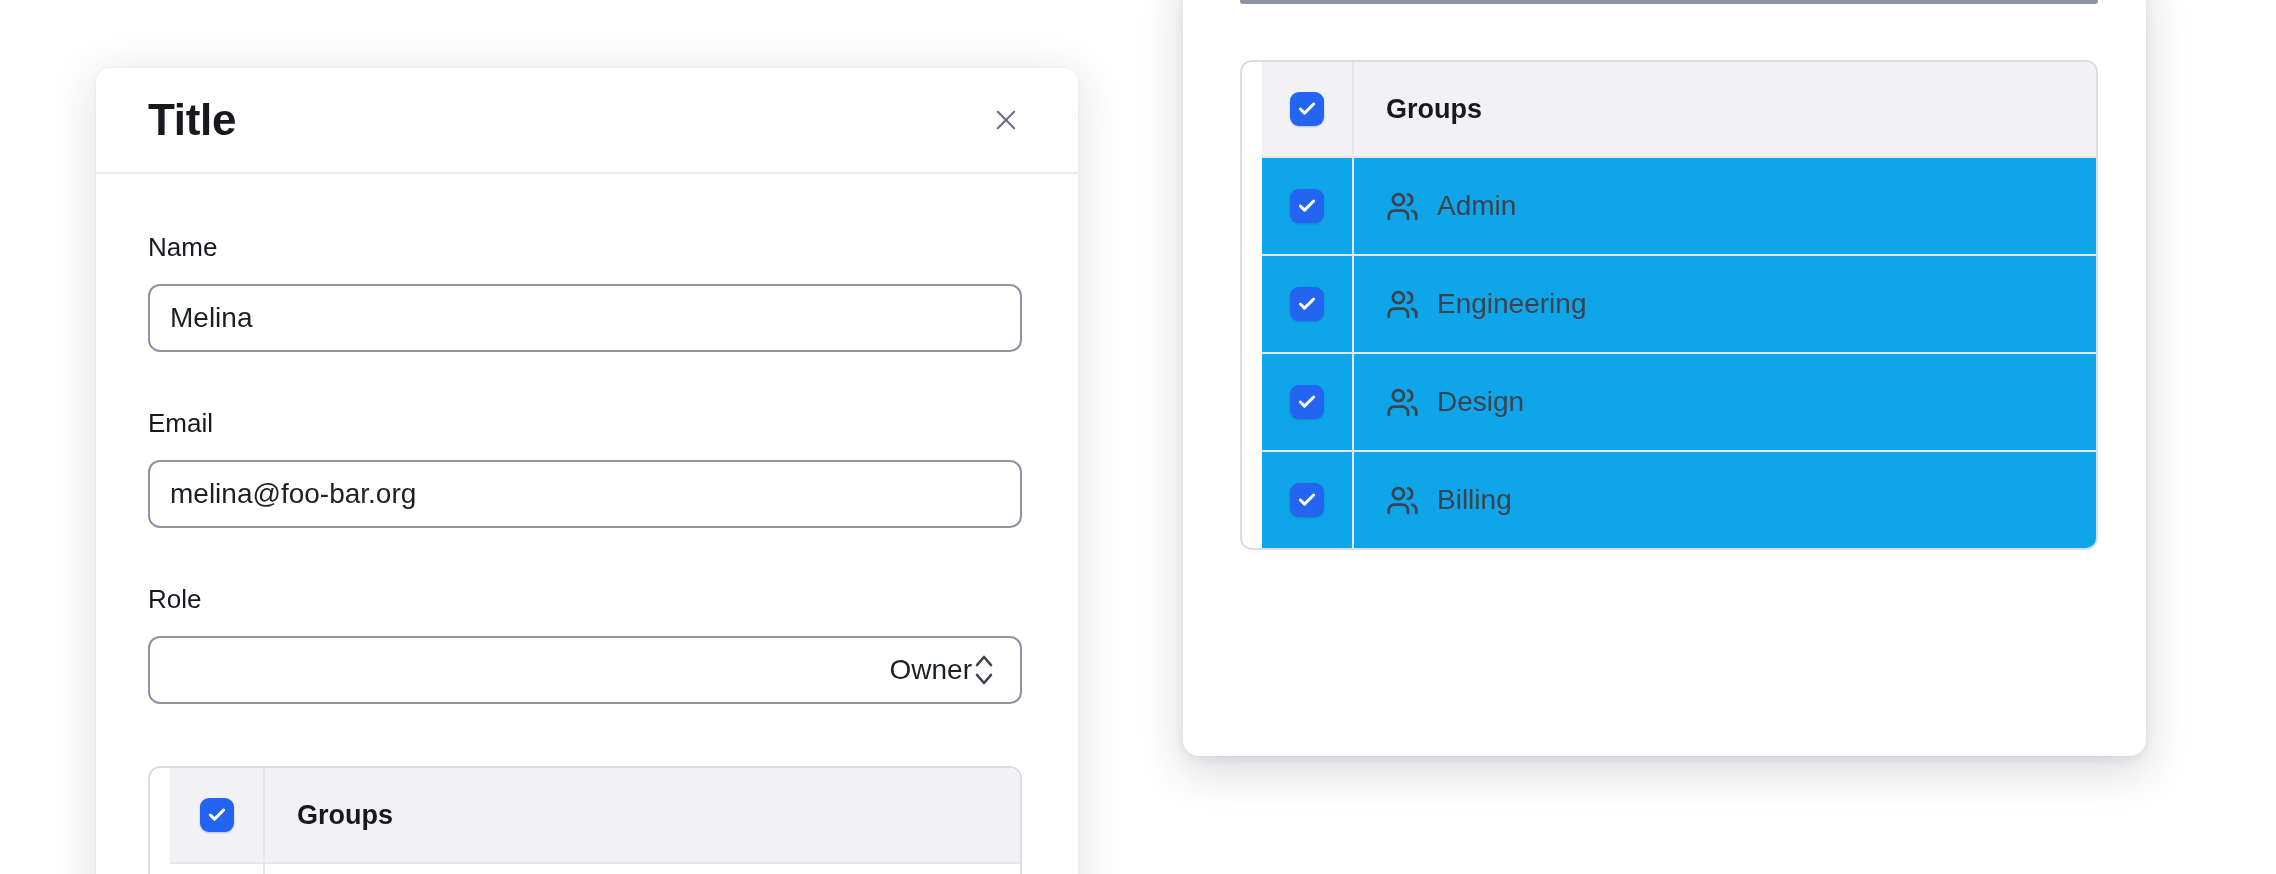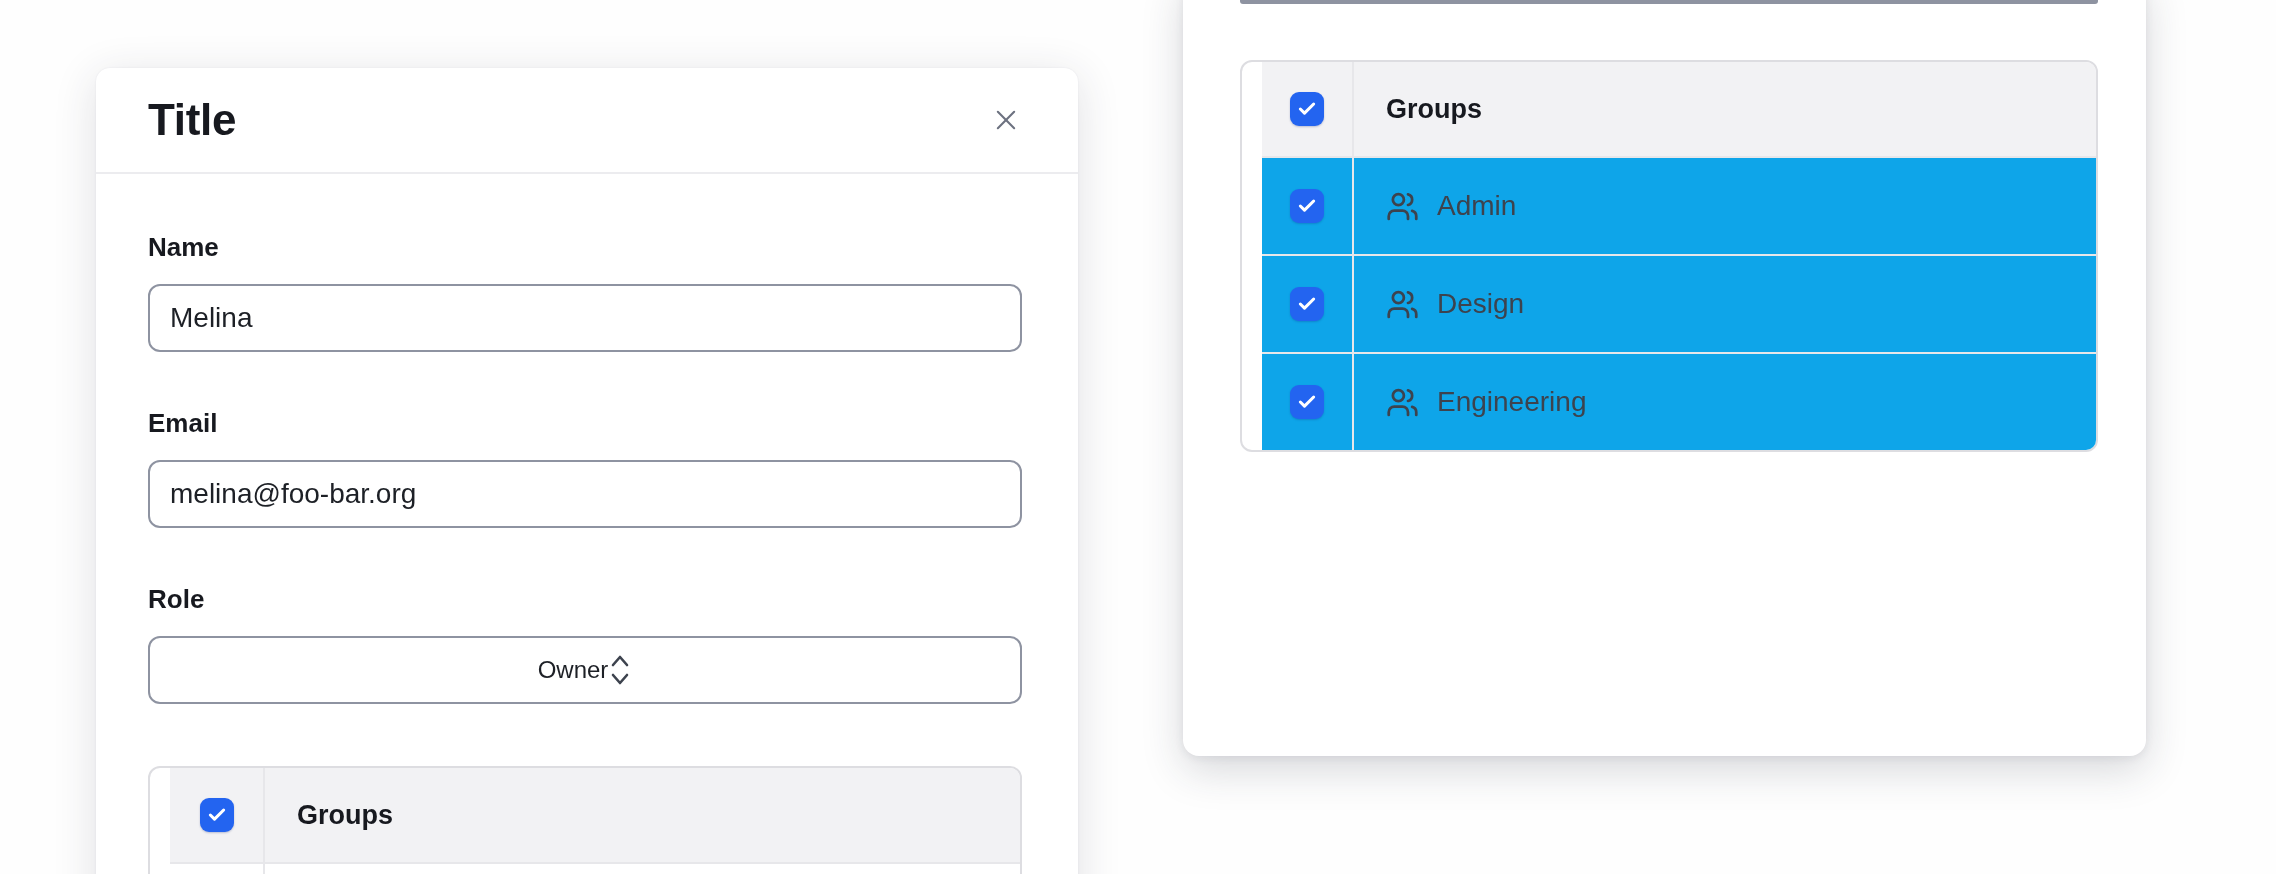--- a/index.html
+++ b/index.html
@@ -23,31 +23,31 @@
     border-bottom:2px solid #ececef;
   }
   .modal-title{margin:0;font-size:44px;font-weight:700;color:#17191f;letter-spacing:-.3px;}
   .close-btn{
     background:none;border:none;padding:0;margin:0;cursor:pointer;
     width:44px;height:44px;display:flex;align-items:center;justify-content:center;
     color:#6d7280;
   }
   .modal-body{padding:58px 56px 0 52px;}
   .field{margin-bottom:56px;}
-  .field-label{display:block;font-size:26px;font-weight:700;color:#17191f;margin-bottom:22px;line-height:30px;}
+  .field-label{display:block;font-size:26px;font-weight:400;color:#17191f;margin-bottom:22px;line-height:30px;}
   .text-input{
     display:block;width:100%;box-sizing:border-box;height:68px;
     border:2px solid #8e93a1;border-radius:12px;background:#fff;
     padding:0 20px;font-size:28px;color:#1d2026;font-family:inherit;outline:none;
   }
   .select-box{
     box-sizing:border-box;width:100%;height:68px;
     border:2px solid #8e93a1;border-radius:12px;background:#fff;
-    padding:0 24px;display:flex;align-items:center;justify-content:center;
-    font-size:24px;color:#1d2026;cursor:pointer;margin-top:8px;
+    padding:0 24px;display:flex;align-items:center;justify-content:flex-end;
+    font-size:28px;color:#1d2026;cursor:pointer;margin-top:8px;
   }
   .chevrons{color:#3d434e;}
 
   
   .gtable{
     border:2px solid #dddde1;border-radius:12px;overflow:hidden;background:#fff;
   }
   .modal .gtable{margin-top:62px;}
   .gt-row{display:grid;grid-template-columns:95px 1fr;align-items:stretch;margin-left:20px;}
   .gt-row + .gt-row{border-top:2px solid #e7e7ea;}
@@ -182,40 +182,58 @@
             </svg>
           </span>
         </div>
         <div class="gt-label-cell">
           <svg class="users-ico" width="33" height="33" viewBox="0 0 24 24" fill="none" stroke="currentColor" stroke-width="2" stroke-linecap="round" stroke-linejoin="round">
             <path d="M16 21v-2a4 4 0 0 0-4-4H6a4 4 0 0 0-4 4v2"></path>
             <circle cx="9" cy="7" r="4"></circle>
             <path d="M22 21v-2a4 4 0 0 0-3-3.87"></path>
             <path d="M16 3.13a4 4 0 0 1 0 7.75"></path>
           </svg>
+          <span>Engineering</span>
+        </div>
+      </div>
+
+      <div class="gt-row gt-body">
+        <div class="gt-cb-cell">
+          <span class="checkbox">
+            <svg width="20" height="20" viewBox="0 0 24 24" fill="none" stroke="#ffffff" stroke-width="3.6" stroke-linecap="round" stroke-linejoin="round">
+              <polyline points="20 6 9 17 4 12"></polyline>
+            </svg>
+          </span>
+        </div>
+        <div class="gt-label-cell">
+          <svg class="users-ico" width="33" height="33" viewBox="0 0 24 24" fill="none" stroke="currentColor" stroke-width="2" stroke-linecap="round" stroke-linejoin="round">
+            <path d="M16 21v-2a4 4 0 0 0-4-4H6a4 4 0 0 0-4 4v2"></path>
+            <circle cx="9" cy="7" r="4"></circle>
+            <path d="M22 21v-2a4 4 0 0 0-3-3.87"></path>
+            <path d="M16 3.13a4 4 0 0 1 0 7.75"></path>
+          </svg>
           <span>Design</span>
         </div>
       </div>
 
       <div class="gt-row gt-body">
         <div class="gt-cb-cell">
           <span class="checkbox">
             <svg width="20" height="20" viewBox="0 0 24 24" fill="none" stroke="#ffffff" stroke-width="3.6" stroke-linecap="round" stroke-linejoin="round">
               <polyline points="20 6 9 17 4 12"></polyline>
             </svg>
           </span>
         </div>
         <div class="gt-label-cell">
           <svg class="users-ico" width="33" height="33" viewBox="0 0 24 24" fill="none" stroke="currentColor" stroke-width="2" stroke-linecap="round" stroke-linejoin="round">
             <path d="M16 21v-2a4 4 0 0 0-4-4H6a4 4 0 0 0-4 4v2"></path>
             <circle cx="9" cy="7" r="4"></circle>
             <path d="M22 21v-2a4 4 0 0 0-3-3.87"></path>
             <path d="M16 3.13a4 4 0 0 1 0 7.75"></path>
           </svg>
-          <span>Engineering</span>
-        </div>
-      </div>
-
+          <span>Billing</span>
+        </div>
+      </div>
 
     </div>
   </section>
 
 </div>
 
 </body></html>

